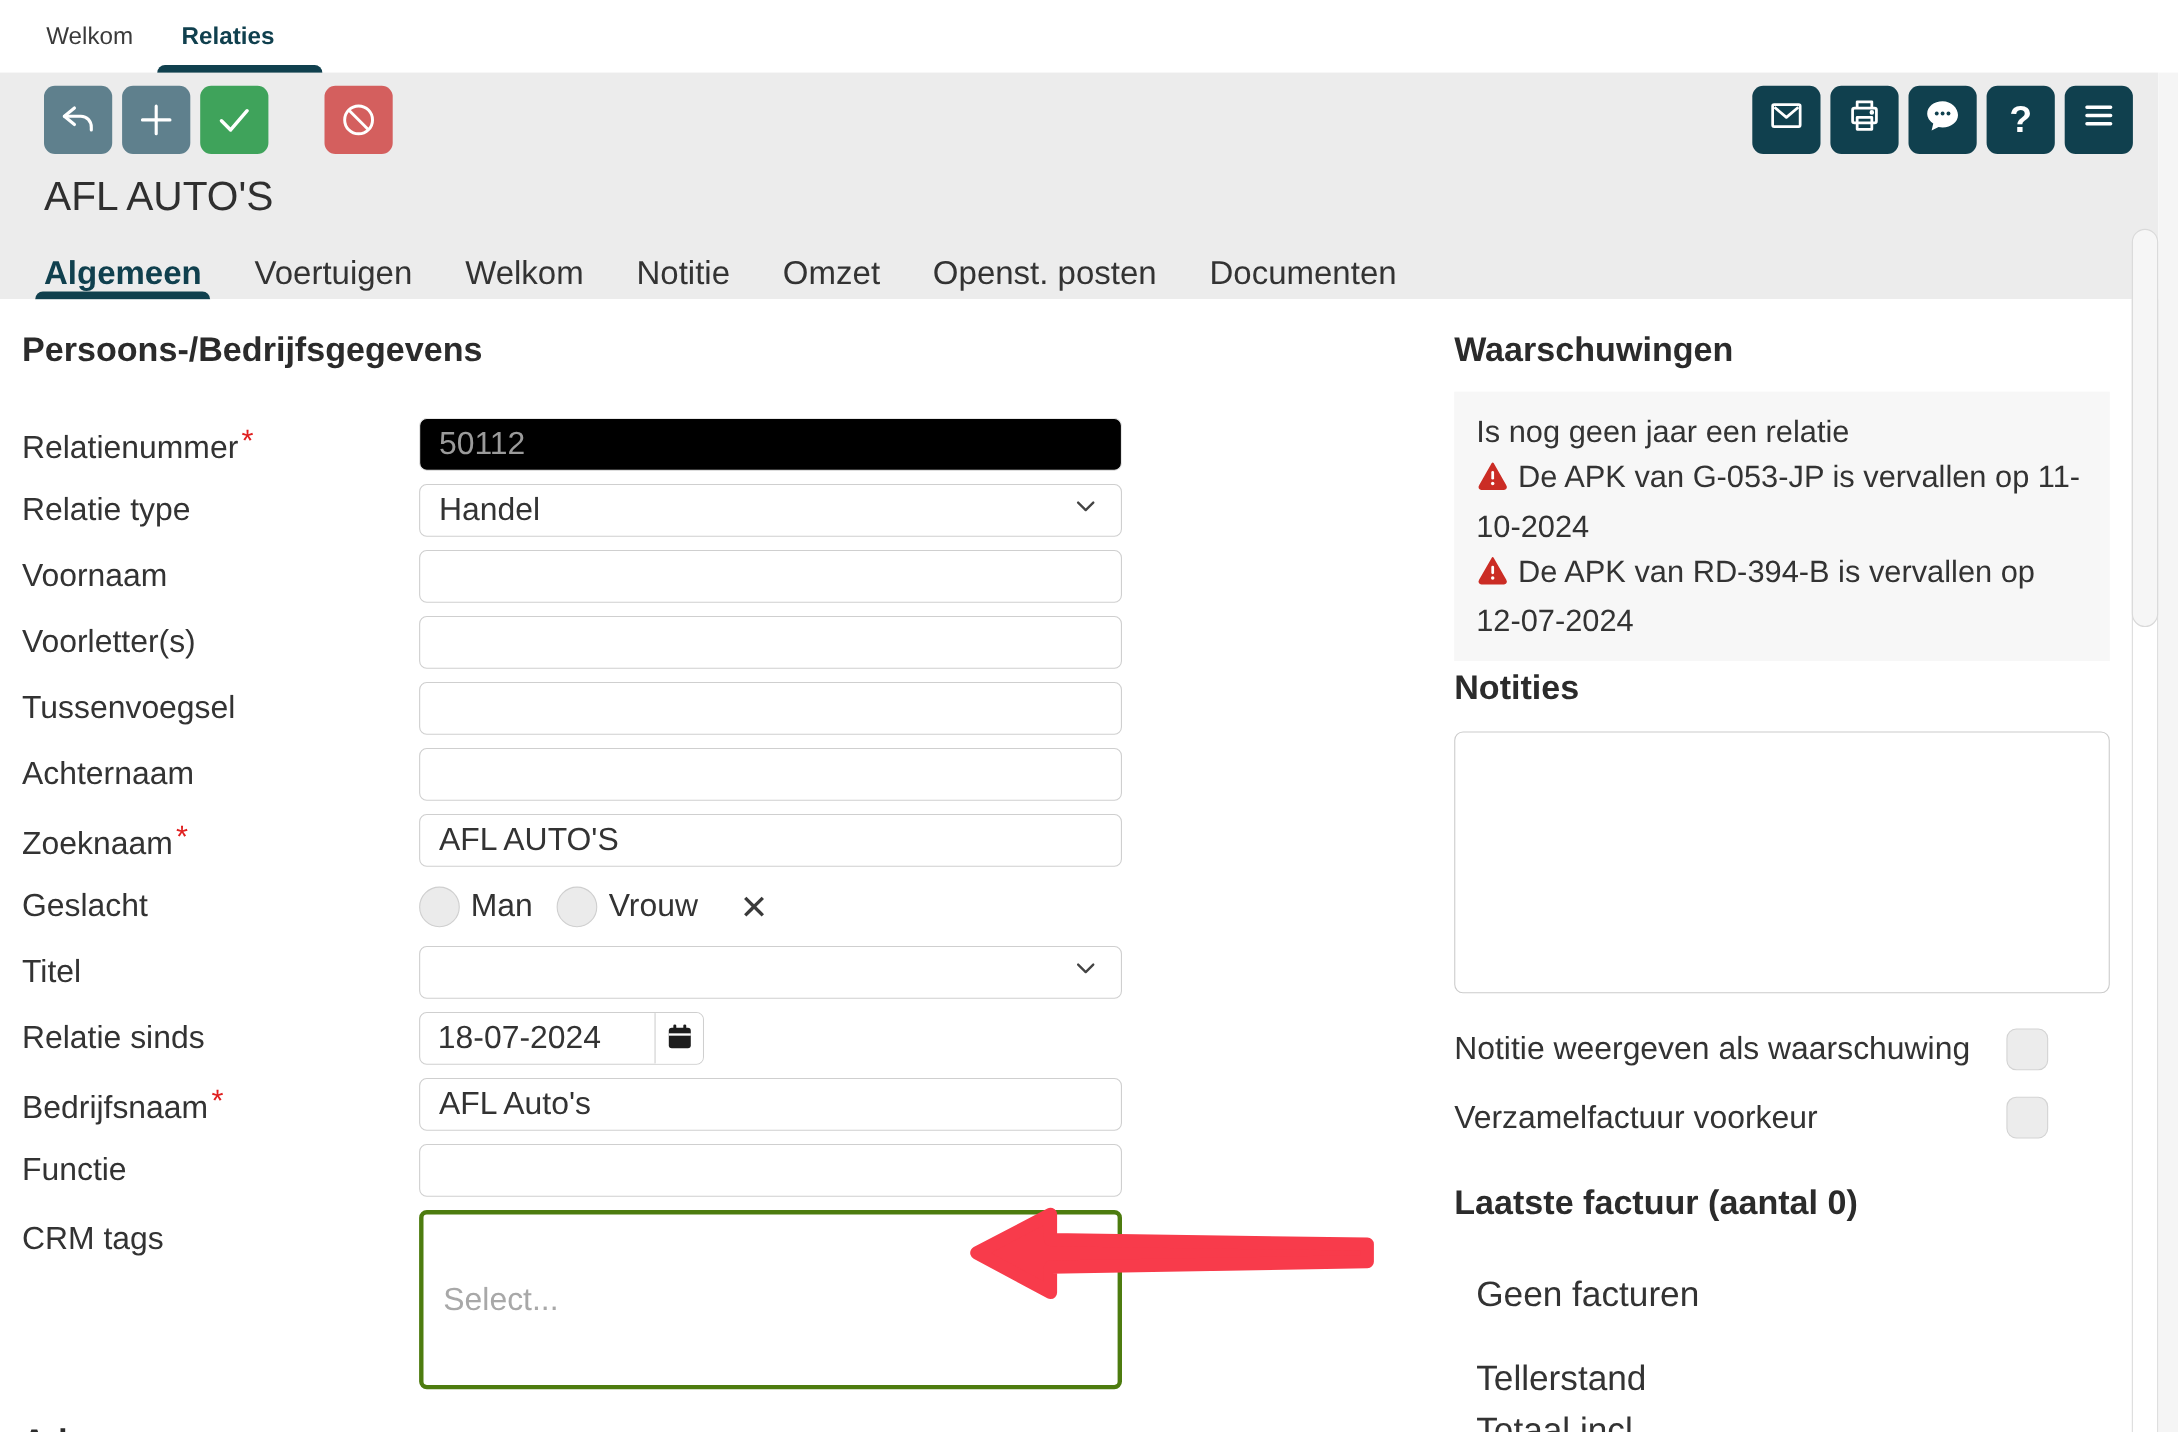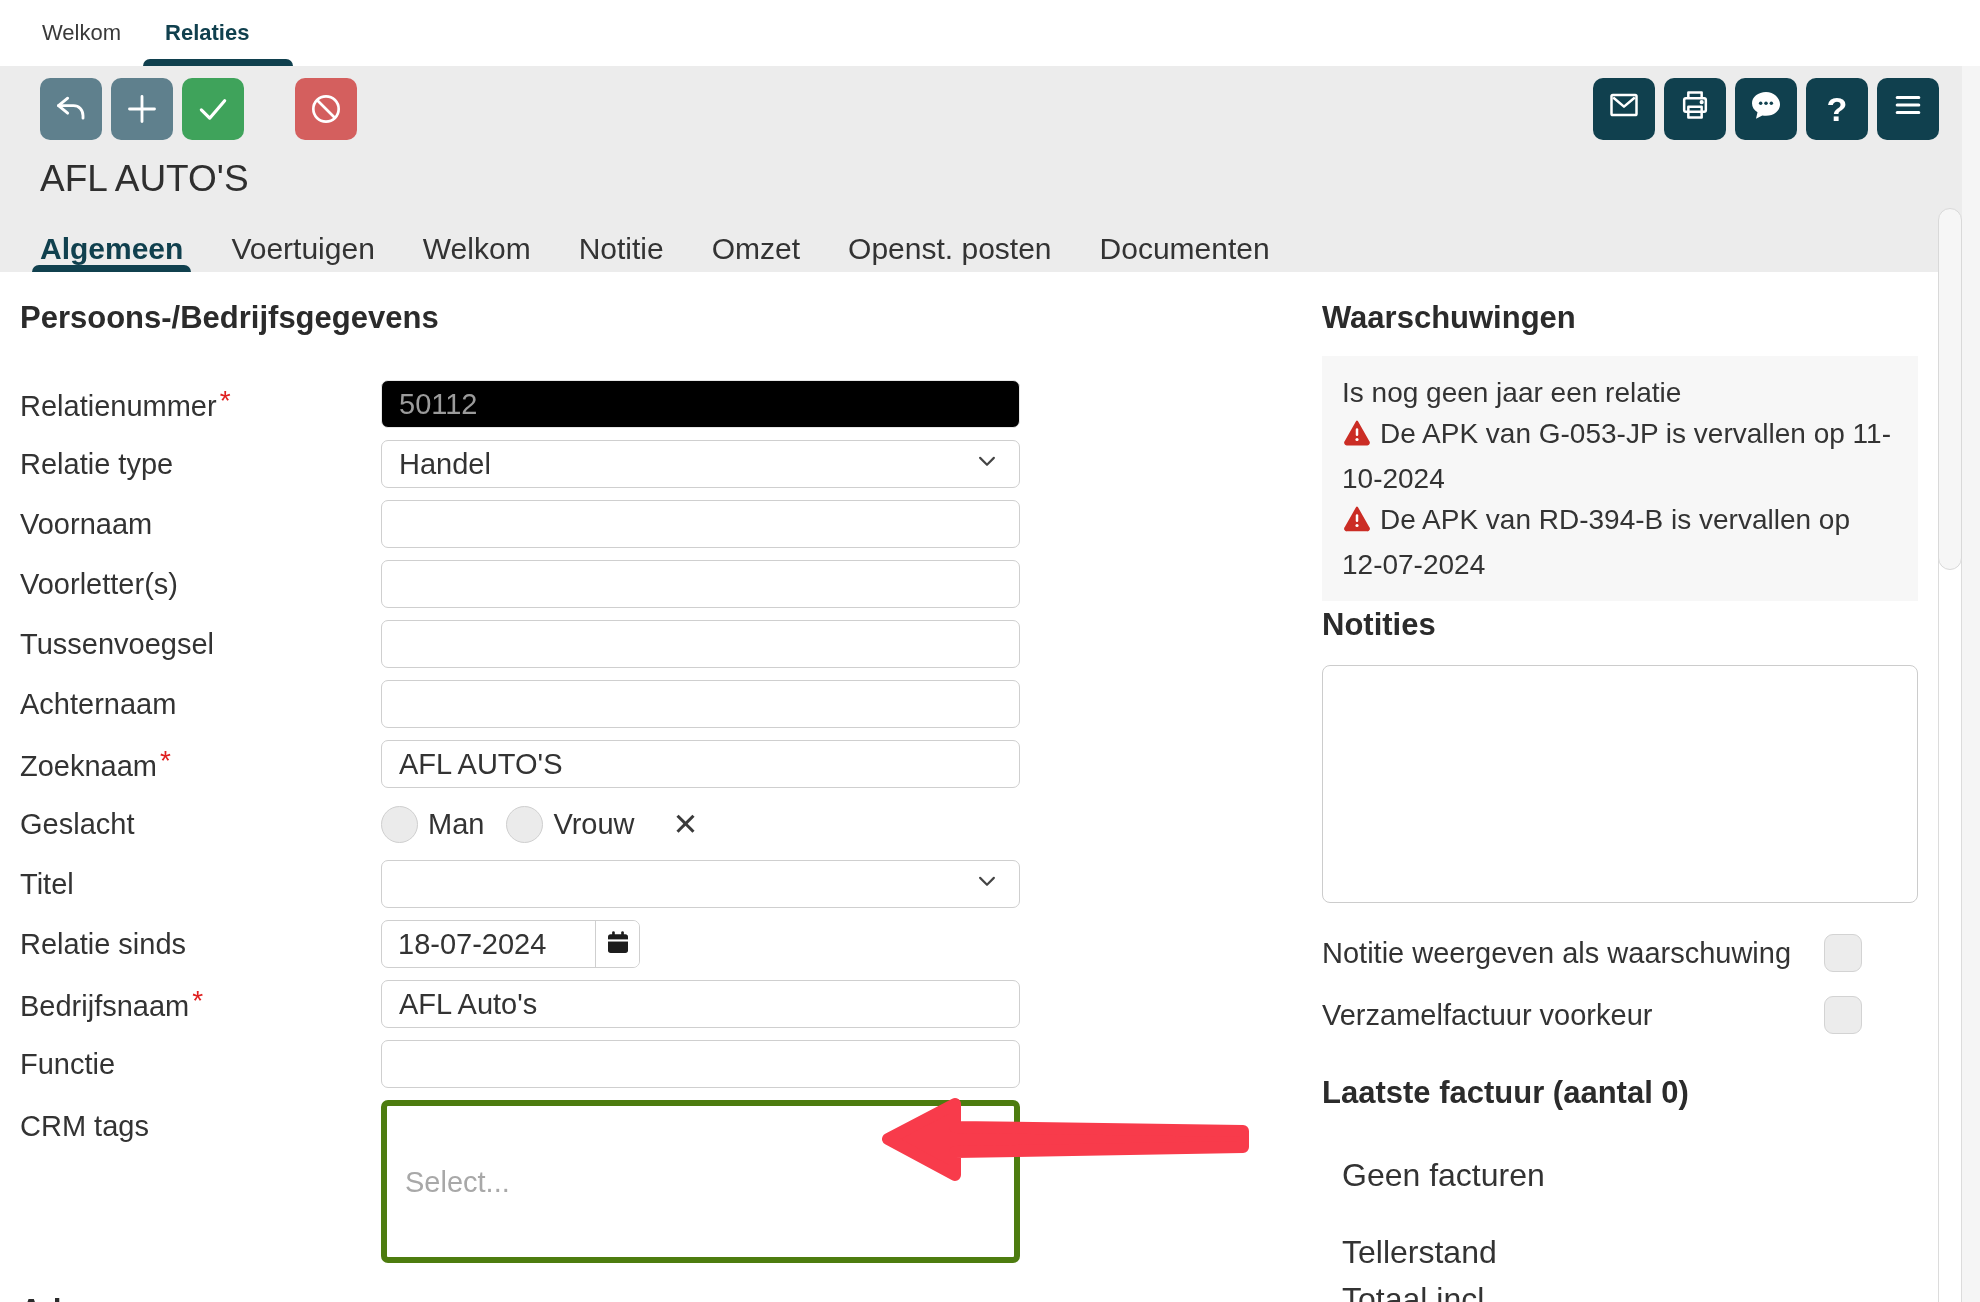--- a/index.html
+++ b/index.html
@@ -57,21 +57,21 @@
   .radio{width:37px;height:37px;border-radius:50%;background:#ebebeb;border:1px solid #cfcfcf;
          flex:none;cursor:pointer;}
   .glabel{font-size:29px;margin-left:10px;}
   .clear-x{font-size:31px;color:#3a3a3a;margin-left:38px;cursor:pointer;line-height:1;}
   
   .datebox{display:flex;width:259px;height:48px;border:1px solid #cfcfcf;border-radius:7px;overflow:hidden;background:#fff;}
   .dateval{flex:1;font-size:29px;color:#333;display:flex;align-items:center;padding-left:16px;}
   .calbtn{width:44px;border:none;border-left:1px solid #cfcfcf;background:#fff;display:flex;
           align-items:center;justify-content:center;cursor:pointer;padding:0;}
   
-  .tagsbox{width:100%;height:163px;border:6px solid #4d7c0f;border-radius:7px;background:#fff;position:relative;cursor:text;}
+  .tagsbox{width:100%;height:163px;border:4px solid #4d7c0f;border-radius:7px;background:#fff;position:relative;cursor:text;}
   .tags-ph{position:absolute;left:18px;top:50%;transform:translateY(-50%);font-size:29px;color:#a8a8a8;}
   .frow.top{align-items:flex-start;}
   .frow.top .lbl{margin-top:10px;}
 
   .adres-h{position:absolute;left:20px;top:1021px;font-size:31px;font-weight:700;color:#2b2b2b;}
 
   
   .right-col{position:absolute;left:1322px;top:28px;width:596px;}
   .warnbox{margin-top:20px;background:#f7f7f7;padding:16px 20px;font-size:28px;line-height:41px;color:#333;}
   .warn-icon{display:inline-block;vertical-align:-4px;margin-right:8px;}

